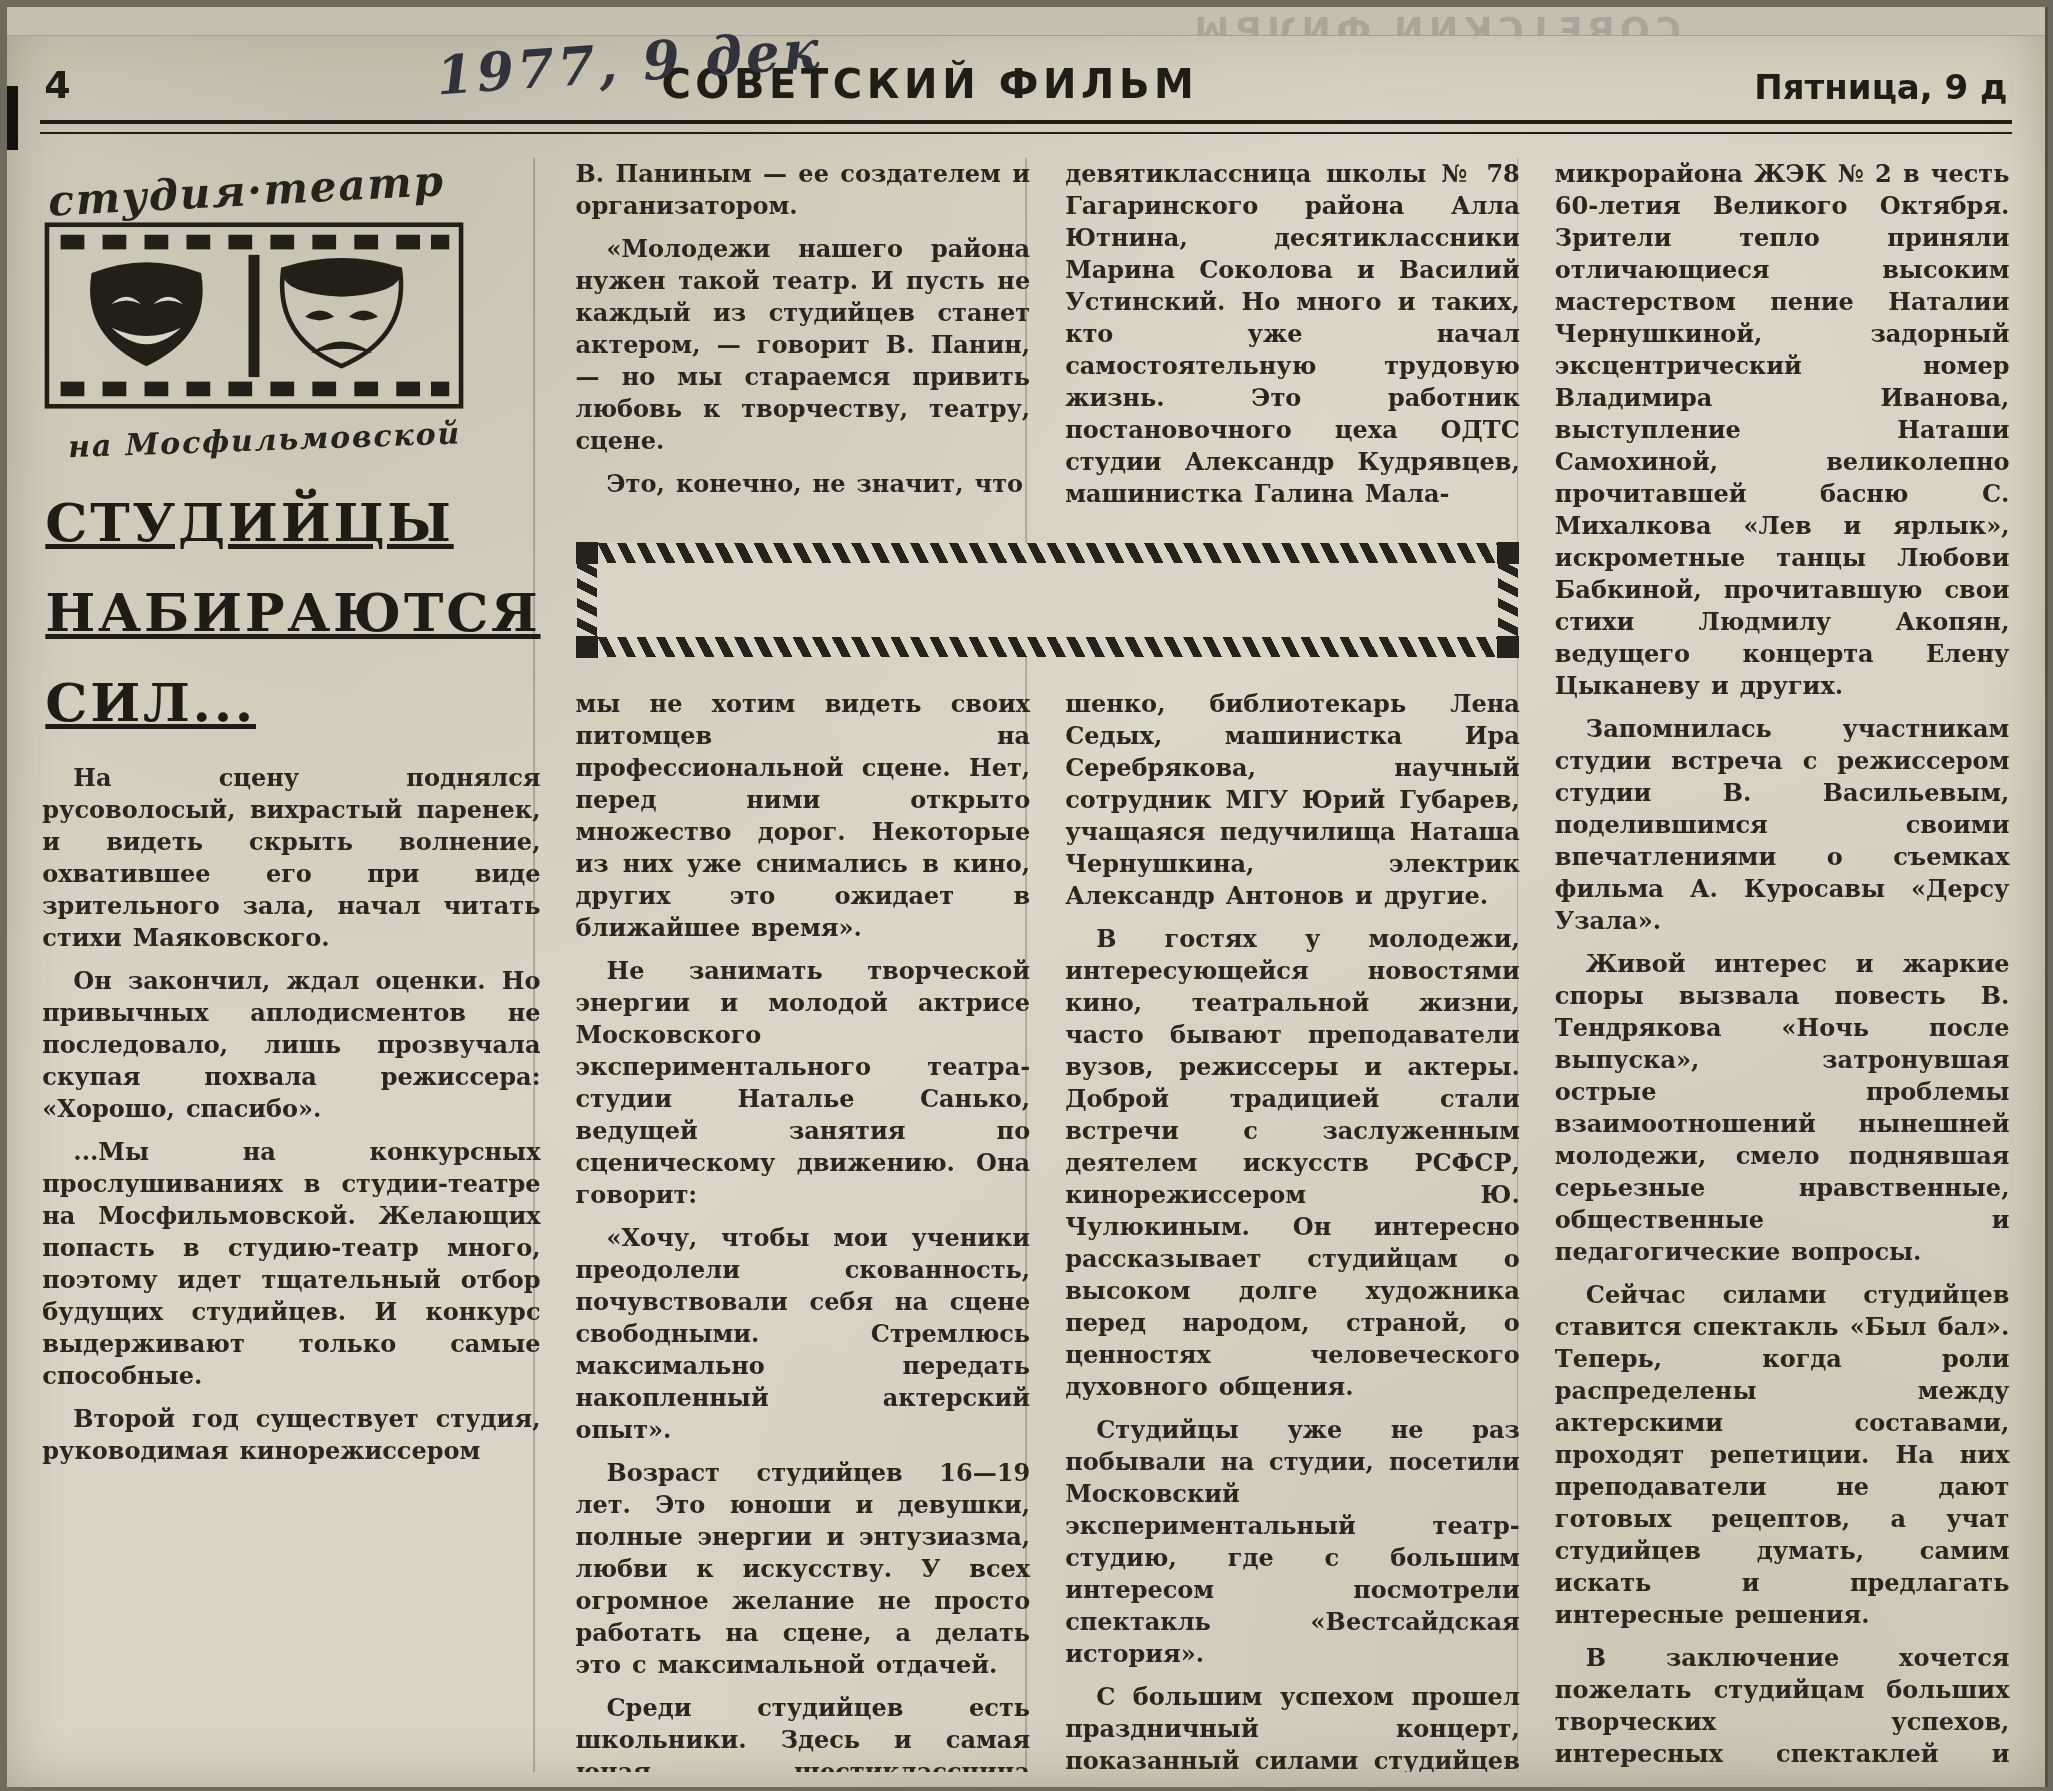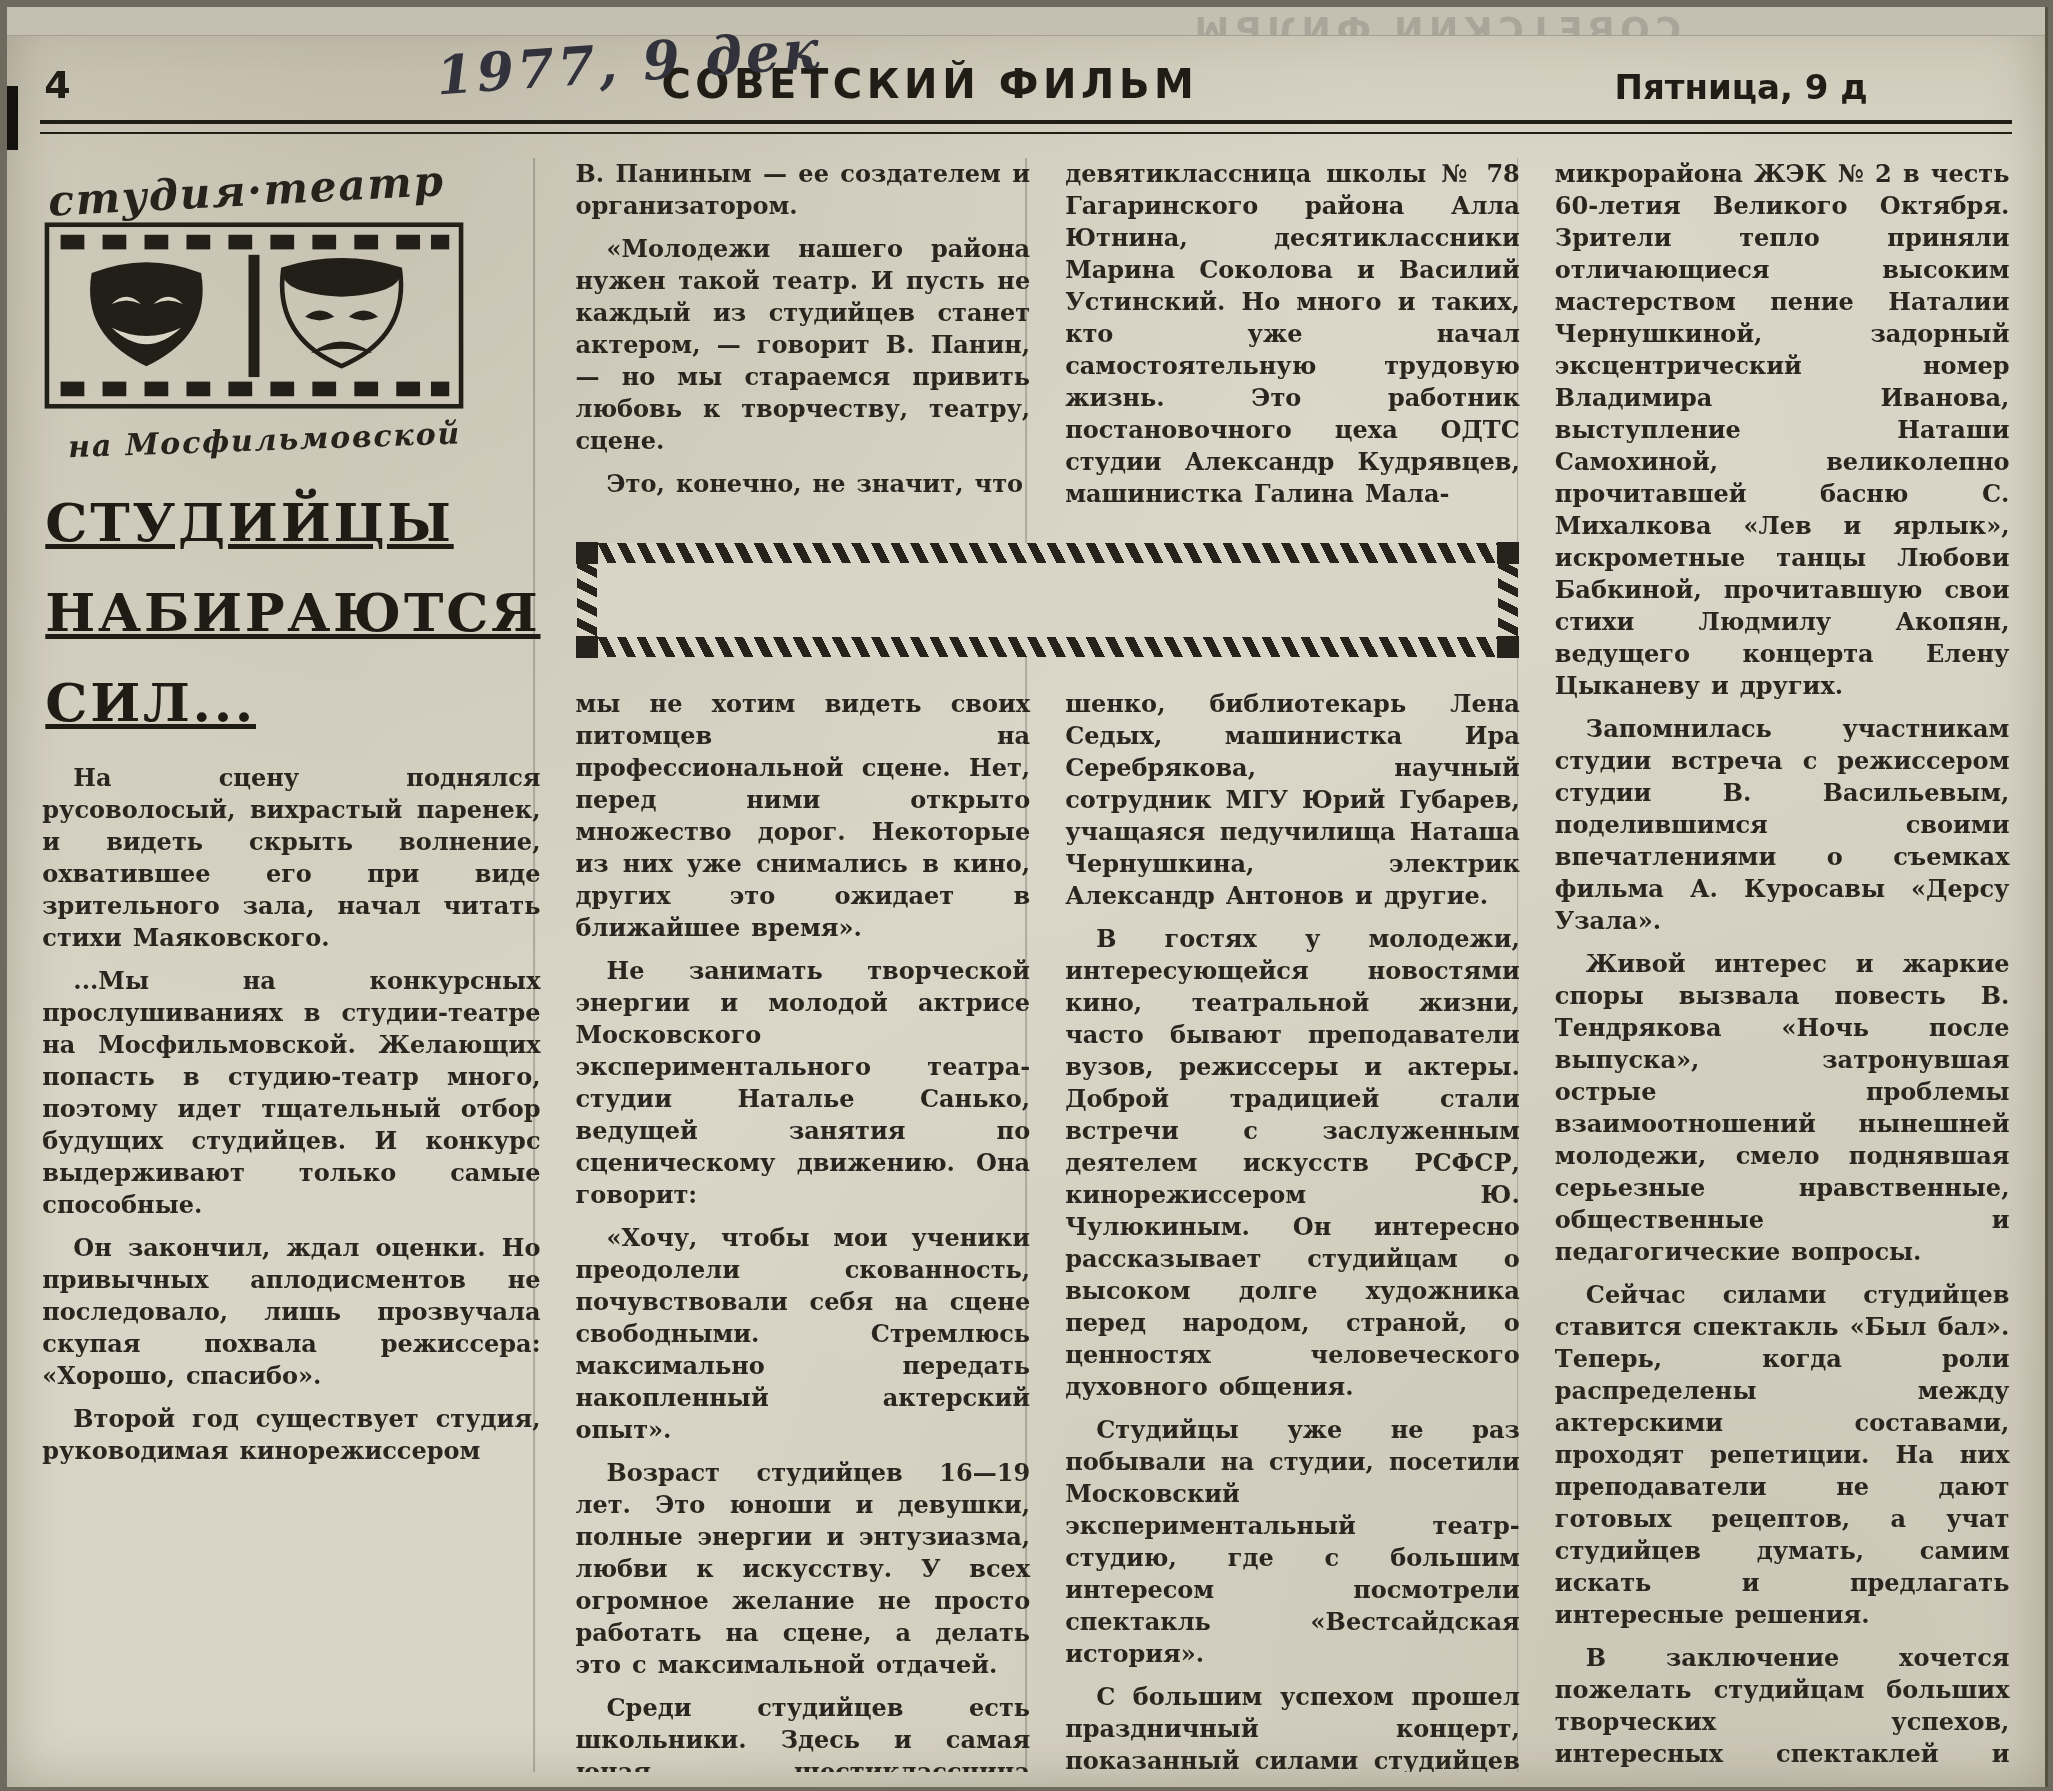--- a/index.html
+++ b/index.html
@@ -21,21 +21,21 @@
   .topstrip{height:27.4px;background:#c4bfb1;border-bottom:0.9px solid rgba(70,64,50,.25);position:relative;overflow:hidden;}
   .ghost{position:absolute;top:1.8px;left:58%;transform:rotate(180deg);opacity:.15;
     font:bold 35px "DejaVu Sans",sans-serif;letter-spacing:5.5px;color:#1c1913;white-space:nowrap;}
   .handwriting{position:absolute;top:24px;left:429px;transform:rotate(-4deg);
     font:italic 600 53px "DejaVu Serif",serif;color:#32323c;letter-spacing:3.7px;z-index:5;}
   .edgebar{position:absolute;left:0;top:79px;width:11px;height:64px;background:#14120e;}
   header.pagehead{display:flex;align-items:flex-end;padding:25.6px 37px 9.1px 37px;}
   .pagenum{font:bold 38px "DejaVu Sans",sans-serif;color:#201d16;width:201px;}
   .masthead{flex:1;text-align:center;font:bold 40px "DejaVu Sans",sans-serif;
     letter-spacing:4.6px;color:#201d16;}
-  .dateline{width:393px;text-align:left;font:bold 34px "DejaVu Sans",sans-serif;
+  .dateline{width:393px;text-align:right;font:bold 34px "DejaVu Sans",sans-serif;
     color:#201d16;white-space:nowrap;overflow:hidden;}
   .rule{margin:3.7px 33px 0 33px;height:8.2px;border-top:4.6px solid #211e17;border-bottom:2.7px solid #211e17;}
   main.content{position:relative;flex:1;margin:24px 35px 14.6px 35px;
     display:grid;grid-template-columns:repeat(4,1fr);grid-template-rows:auto auto 1fr;
     column-gap:35px;color:#2a261f;overflow:hidden;}
   .gutter{position:absolute;top:0;bottom:0;width:1.8px;background:rgba(55,50,38,.26);transform:translateX(-50%);z-index:0;}
   .g1{left:25%;} .g2{left:50%;} .g3{left:75%;}
   .col{position:relative;z-index:1;}
   .col1{grid-column:1;grid-row:1/4;}
   .col2top{grid-column:2;grid-row:1;}
@@ -149,22 +149,22 @@
         </div>
 
         <h1 class="headline">
           <span>СТУДИЙЦЫ</span>
           <span>НАБИРАЮТСЯ</span>
           <span>СИЛ...</span>
         </h1>
 
         <div class="text">
             <p class="para">На сцену поднялся русоволосый, вихрастый паренек, и видеть скрыть волнение, охватившее его при виде зрительного зала, начал читать стихи Маяковского.</p>
+            <p class="para">Он закончил, ждал оценки. Но привычных аплодисментов не последовало, лишь прозвучала скупая похвала режиссера: «Хорошо, спасибо».</p>
             <p class="para">...Мы на конкурсных прослушиваниях в студии-театре на Мосфильмовской. Желающих попасть в студию-театр много, поэтому идет тщательный отбор будущих студийцев. И конкурс выдерживают только самые способные.</p>
-            <p class="para">Он закончил, ждал оценки. Но привычных аплодисментов не последовало, лишь прозвучала скупая похвала режиссера: «Хорошо, спасибо».</p>
             <p class="para">Второй год существует студия, руководимая кинорежиссером</p>
           </div>
       </section>
 
       <section class="col col2top cont">
           <p class="para">В. Паниным — ее создателем и организатором.</p>
           <p class="para">«Молодежи нашего района нужен такой театр. И пусть не каждый из студийцев станет актером, — говорит В. Панин, — но мы стараемся привить любовь к творчеству, театру, сцене.</p>
           <p class="para">Это, конечно, не значит, что</p>
         </section>
 

